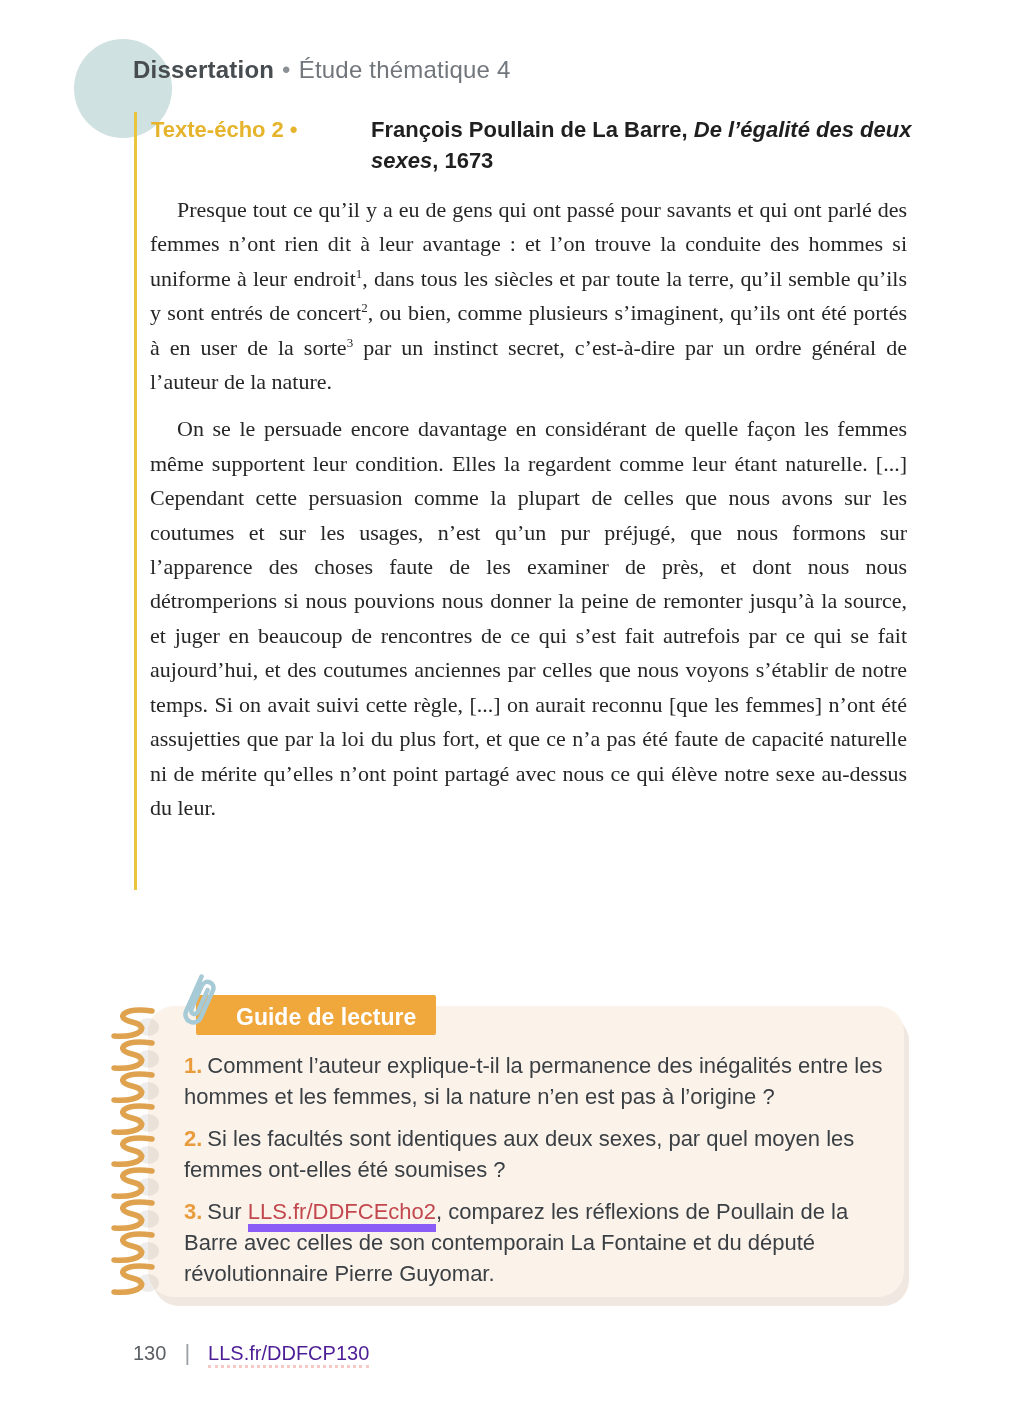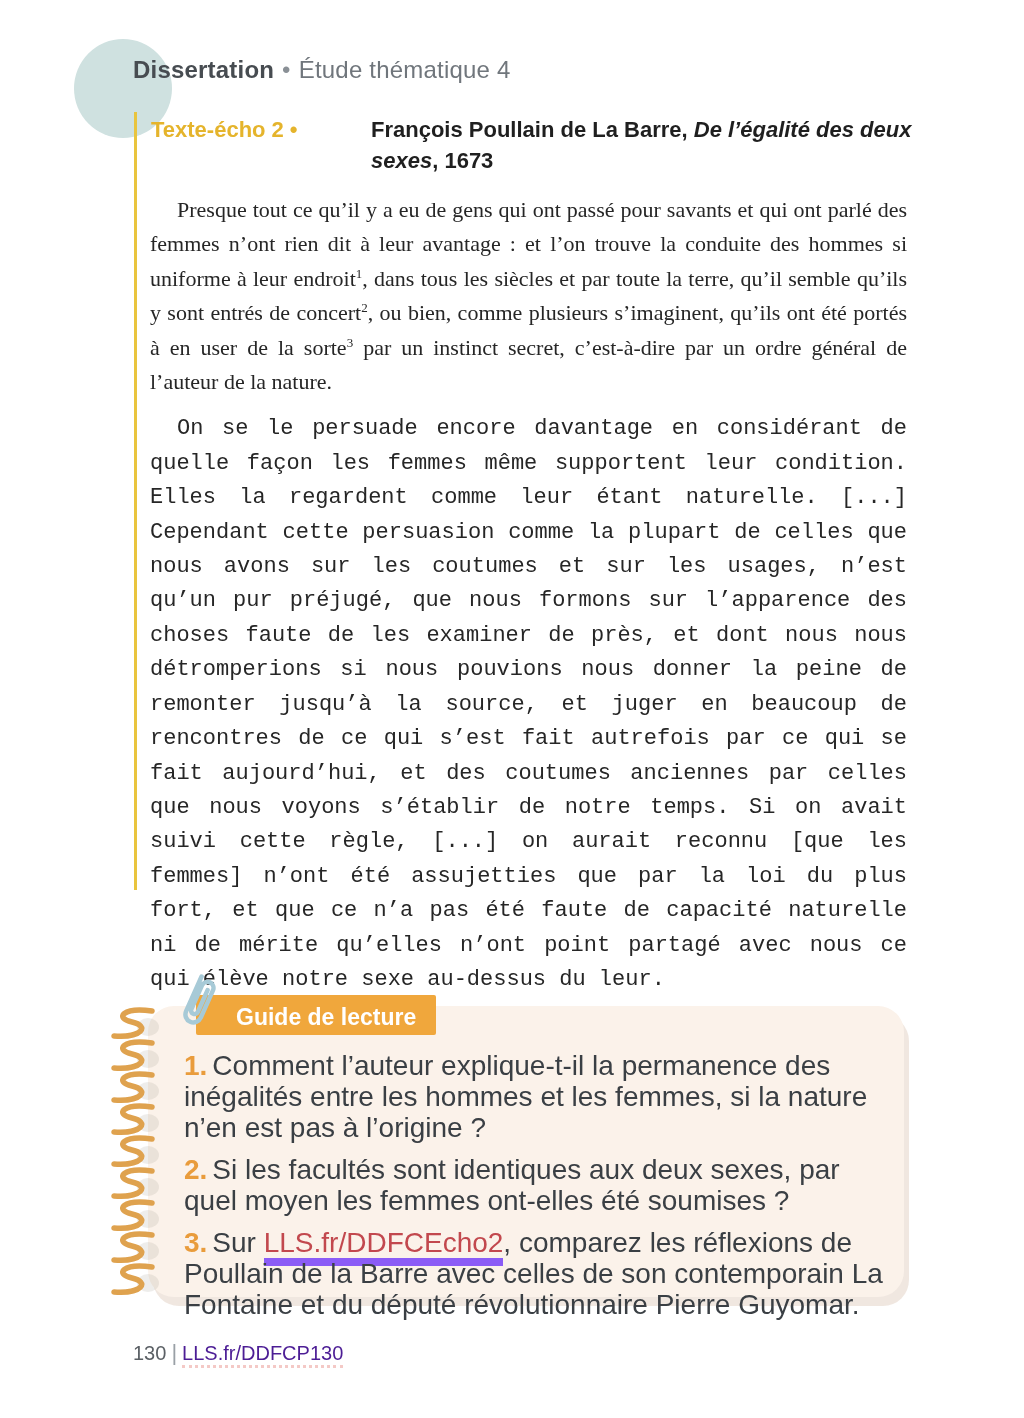--- a/index.html
+++ b/index.html
@@ -43,21 +43,21 @@
   .echo-title em { font-style:italic; }
 
   
   .excerpt {
     position:absolute; left:150px; top:193px; width:757px;
     font-family:"Liberation Serif", serif;
     font-size:22px; line-height:34.4px; color:#262626;
     text-align:justify;
   }
   .excerpt p { margin:0; text-indent:27px; }
-  .excerpt p + p { margin-top:13px;font-family:Liberation Mono, monospace; }
+  .excerpt p + p { margin-top:13px; }
   .excerpt sup { font-size:13px; line-height:0; vertical-align:super; }
 
   
   .footnotes {
     position:absolute; left:151px; top:822px;
     font-size:19px; line-height:27.5px; color:#565c62;
   }
   .footnotes b { color:#4a4f55; font-weight:bold; margin-right:4px; }
 
   
@@ -78,34 +78,34 @@
     transform:rotate(24deg);
   }
   .spirals {
     position:absolute; left:101px; top:1007px; z-index:5;
     display:flex; flex-direction:column;
   }
   .spiral-unit { display:block; margin-bottom:-1px; }
 
   .guide-questions {
     position:absolute; left:184px; top:1050px; width:700px; z-index:2;
-    font-size:28px; line-height:31px; color:#3a3f44;
+    font-size:22px; line-height:31px; color:#3a3f44;
   }
   .gq { margin-bottom:11px; }
   .gq .qnum { color:#e99c3c; font-weight:bold; margin-right:5px; }
   .inline-link {
     color:#c2484e; text-decoration:none;
     border-bottom:8px solid #8b5cf6; cursor:pointer;
   }
 
   
   .footer {
     position:absolute; left:133px; top:1340px;
     font-size:20px; color:#5b6065;
-    display:flex; align-items:baseline; gap:5px;
+    display:flex; align-items:baseline; gap:18px;
   }
   .footer .divider { color:#9aa0a6; font-size:22px; }
   .footer-link {
     color:#4c1d95; text-decoration:none;
     border-bottom:3px dotted #f4c9c6; cursor:pointer;
   }
 </style>
 </head>
 <body>
 

